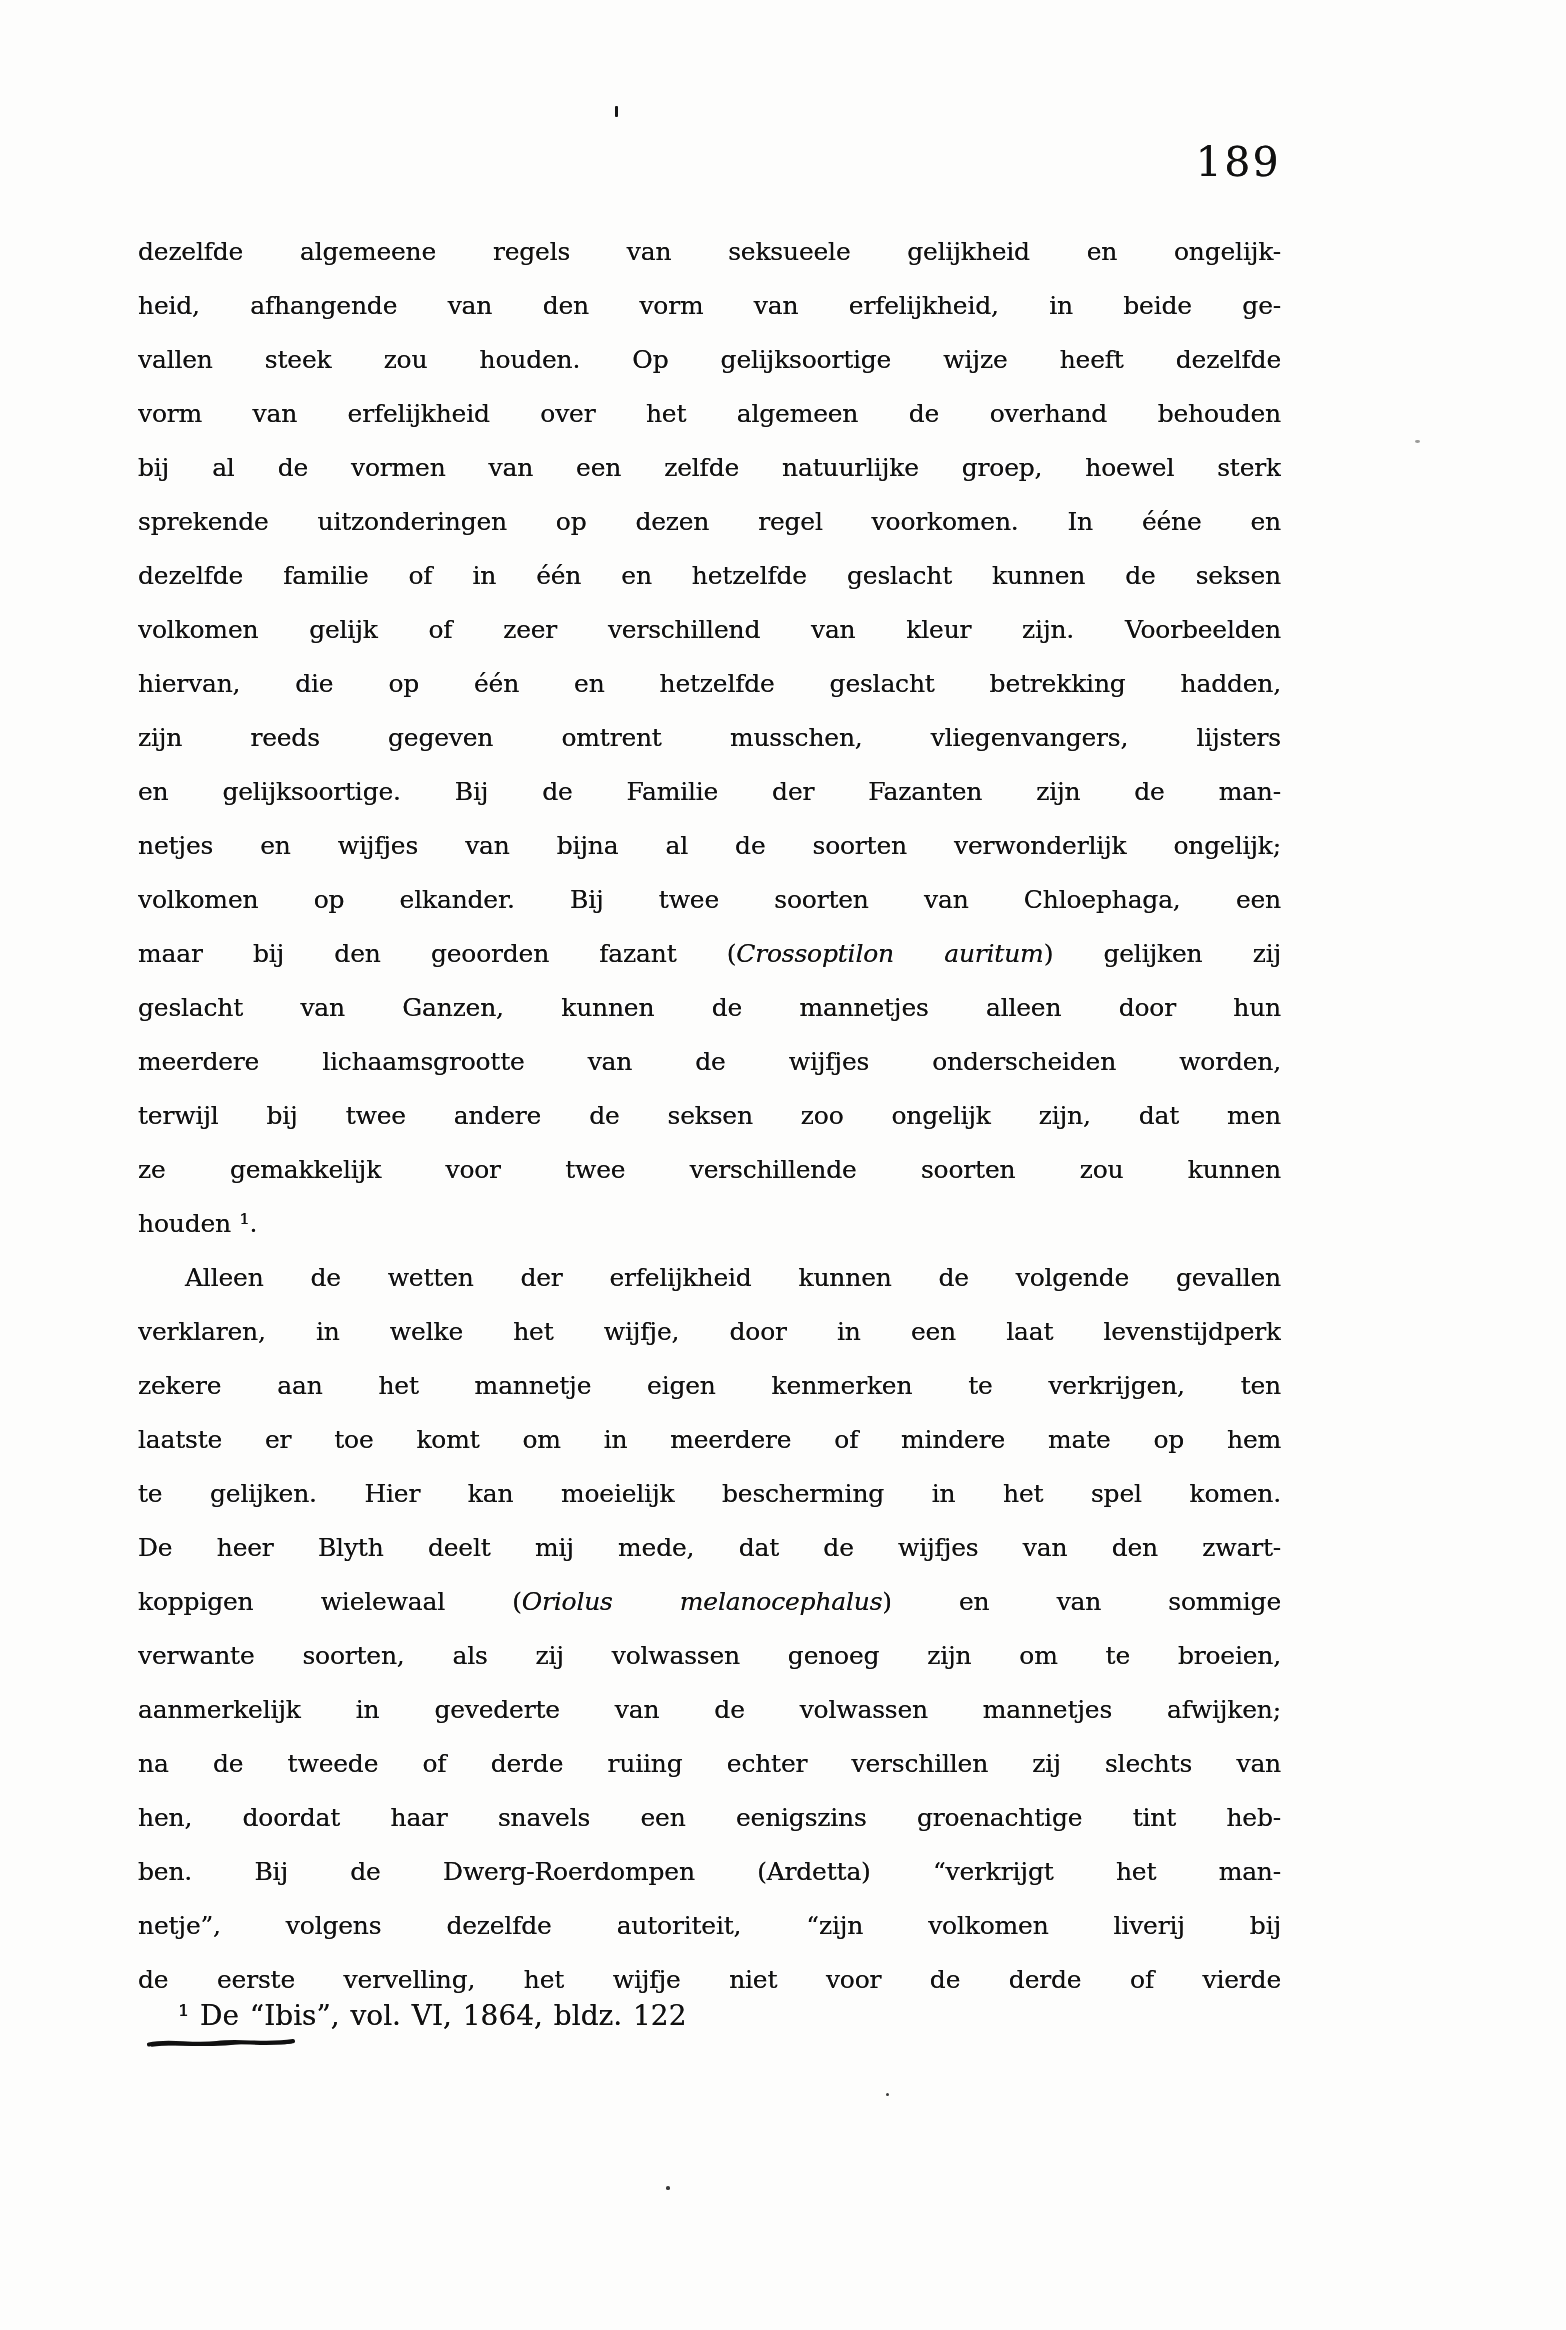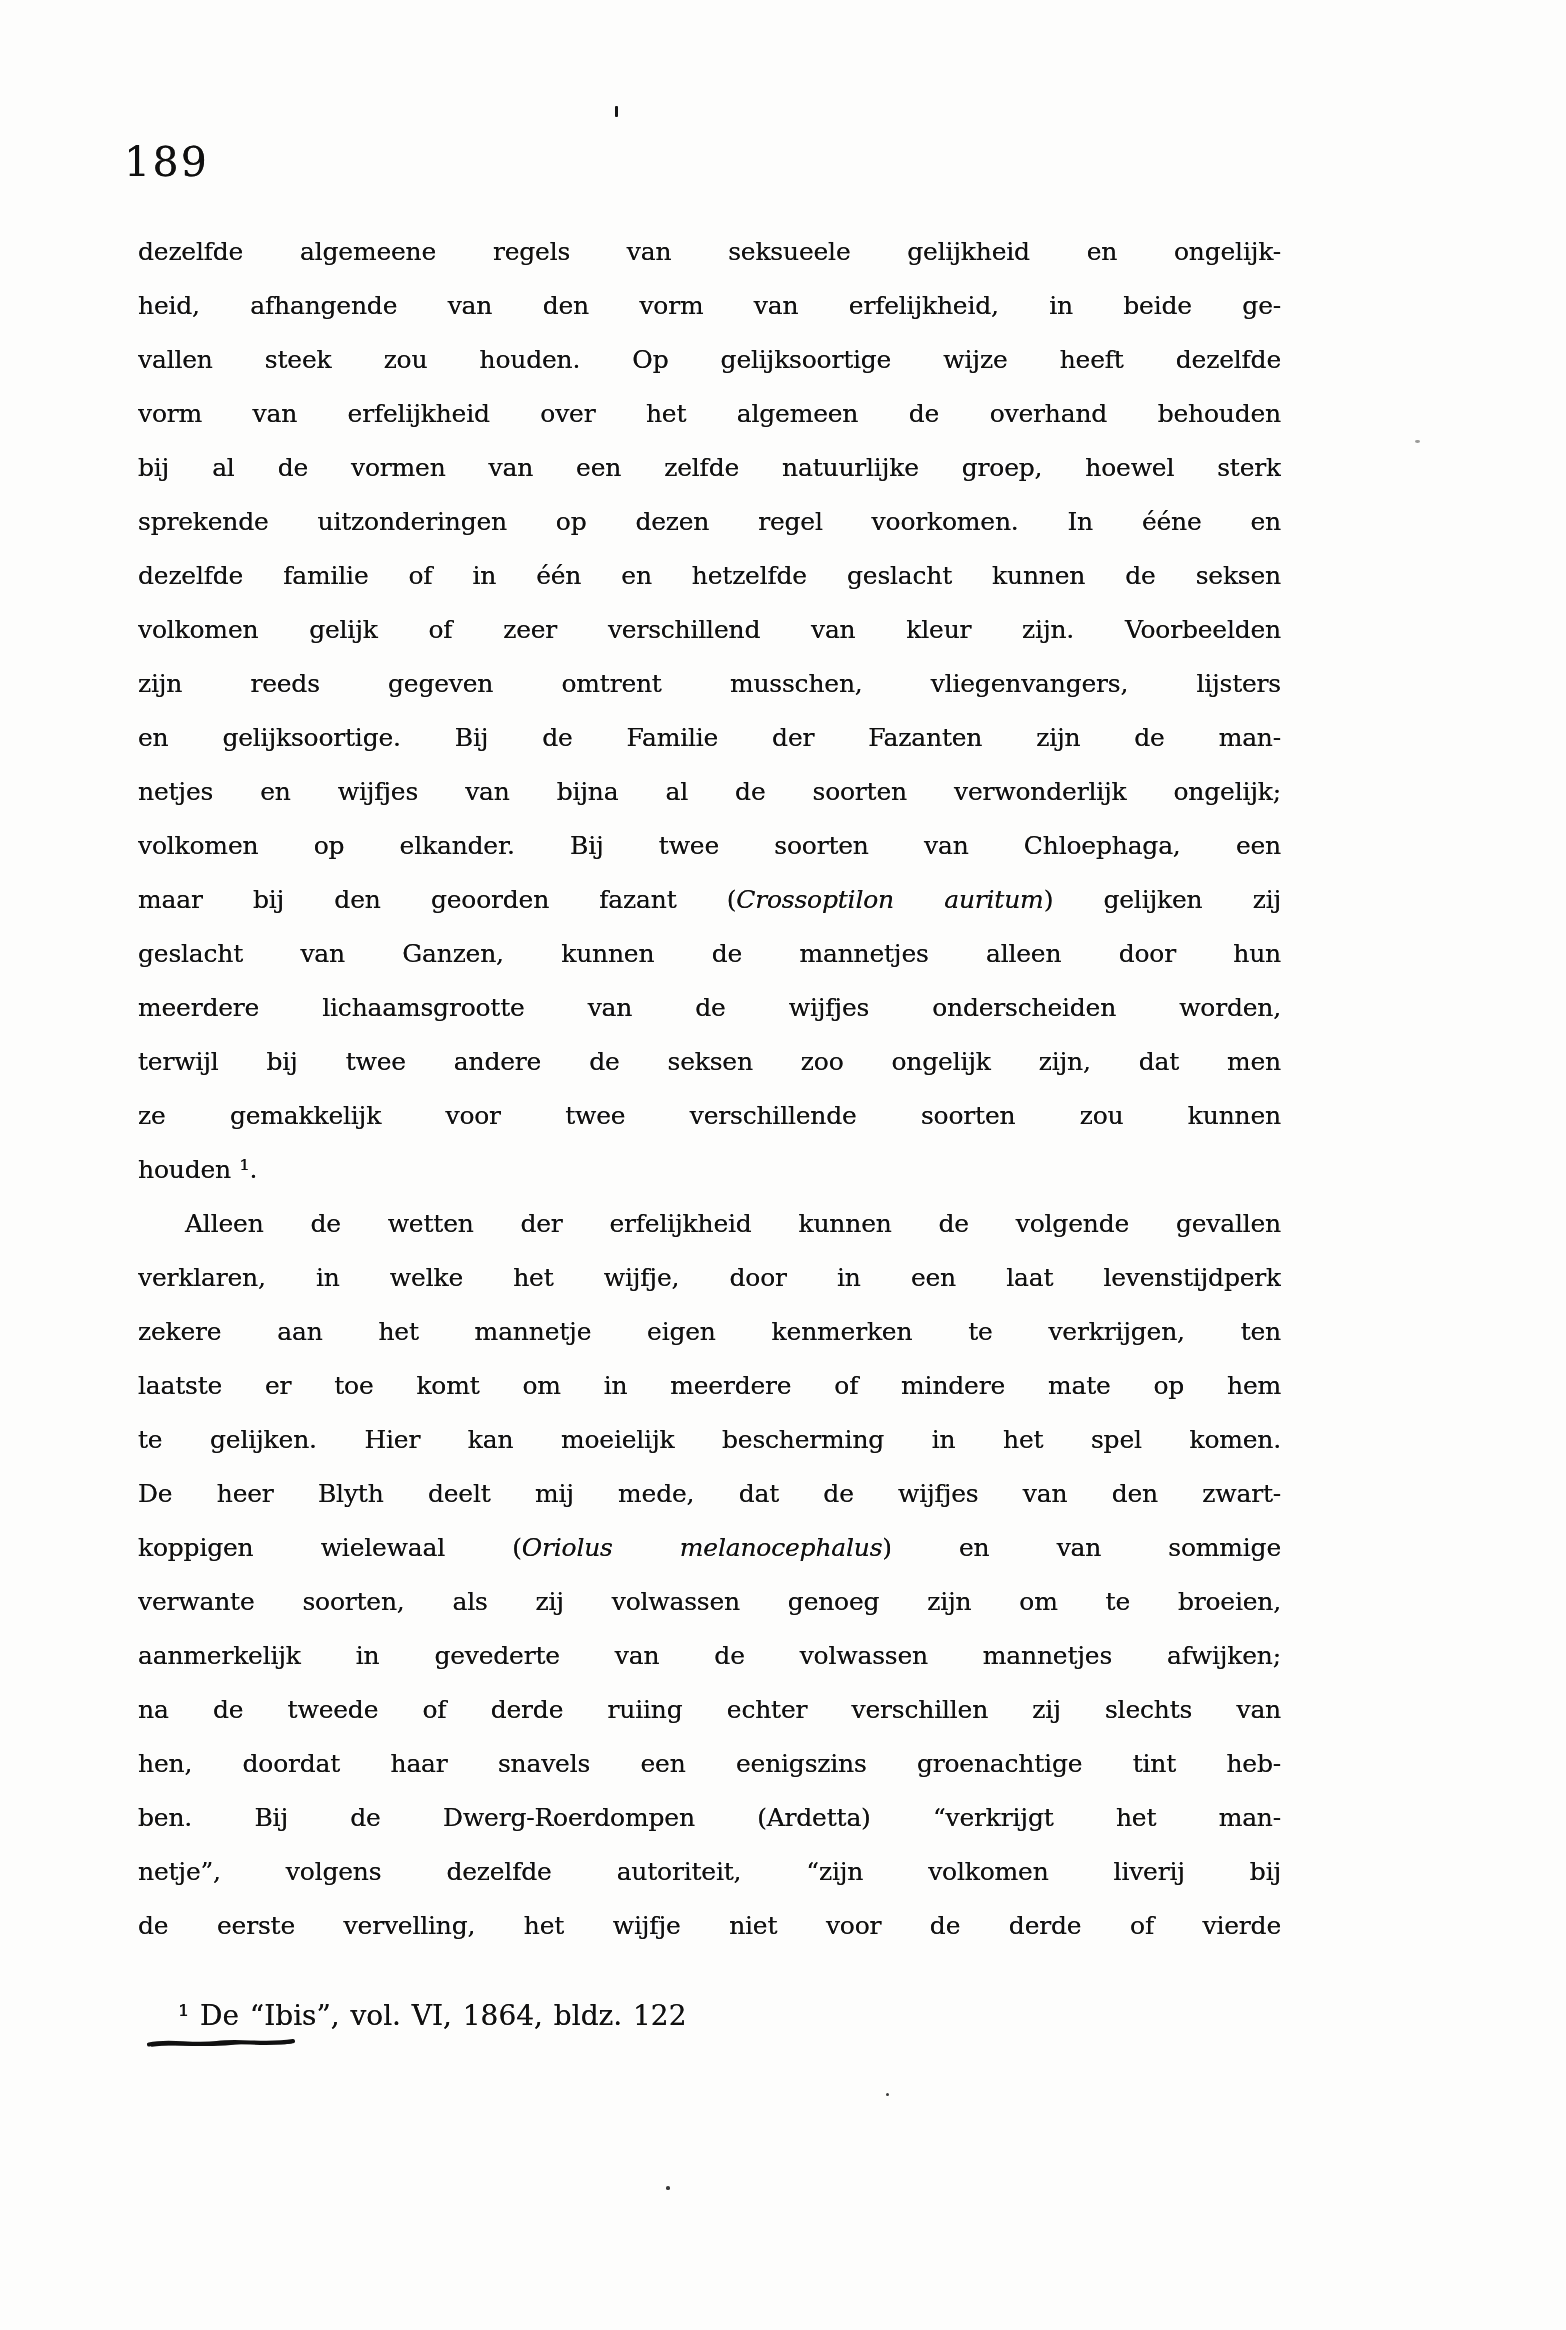--- a/index.html
+++ b/index.html
@@ -8,25 +8,25 @@
     width: 1567px;
     height: 2410px;
     background: #fdfdfc;
     font-family: "DejaVu Serif", "Liberation Serif", serif;
     color: #101010;
     overflow: hidden;
   }
   .pagenum {
     position: absolute;
     top: 139px;
-    left: 124px;
+    left: 138px;
     width: 1143px;
     height: 47px;
     line-height: 47px;
-    text-align: left;
+    text-align: right;
     font-size: 41px;
     letter-spacing: 2.3px;
     text-shadow: 0 0 0.5px rgba(0,0,0,.75);
   }
   .bodytext {
     position: absolute;
     left: 138px;
     top: 225px;
     width: 1143px;
     font-size: 25px;
@@ -86,20 +86,21 @@
 
   <div class="bodytext">
       <div class="line"><span class="">dezelfde algemeene regels van seksueele gelijkheid en ongelijk-</span></div>
       <div class="line"><span class="">heid, afhangende van den vorm van erfelijkheid, in beide ge-</span></div>
       <div class="line"><span class="">vallen steek zou houden. Op gelijksoortige wijze heeft dezelfde</span></div>
       <div class="line"><span class="">vorm van erfelijkheid over het algemeen de overhand behouden</span></div>
       <div class="line"><span class="">bij al de vormen van een zelfde natuurlijke groep, hoewel sterk</span></div>
       <div class="line"><span class="">sprekende uitzonderingen op dezen regel voorkomen. In ééne en</span></div>
       <div class="line"><span class="">dezelfde familie of in één en hetzelfde geslacht kunnen de seksen</span></div>
       <div class="line"><span class="">volkomen gelijk of zeer verschillend van kleur zijn. Voorbeelden</span></div>
+      <div class="line"><span class="">hiervan, die op één en hetzelfde geslacht betrekking hadden,</span></div>
       <div class="line"><span class="">zijn reeds gegeven omtrent musschen, vliegenvangers, lijsters</span></div>
       <div class="line"><span class="">en gelijksoortige. Bij de Familie der Fazanten zijn de man-</span></div>
       <div class="line"><span class="">netjes en wijfjes van bijna al de soorten verwonderlijk ongelijk;</span></div>
       <div class="line"><span class="">volkomen op elkander. Bij twee soorten van Chloephaga, een</span></div>
       <div class="line"><span class="">maar bij den geoorden fazant (</span><span class="it">Crossoptilon auritum</span><span class="">) gelijken zij</span></div>
       <div class="line"><span class="">geslacht van Ganzen, kunnen de mannetjes alleen door hun</span></div>
       <div class="line"><span class="">meerdere lichaamsgrootte van de wijfjes onderscheiden worden,</span></div>
       <div class="line"><span class="">terwijl bij twee andere de seksen zoo ongelijk zijn, dat men</span></div>
       <div class="line"><span class="">ze gemakkelijk voor twee verschillende soorten zou kunnen</span></div>
       <div class="line no-just"><span class="">houden ¹.</span></div>

